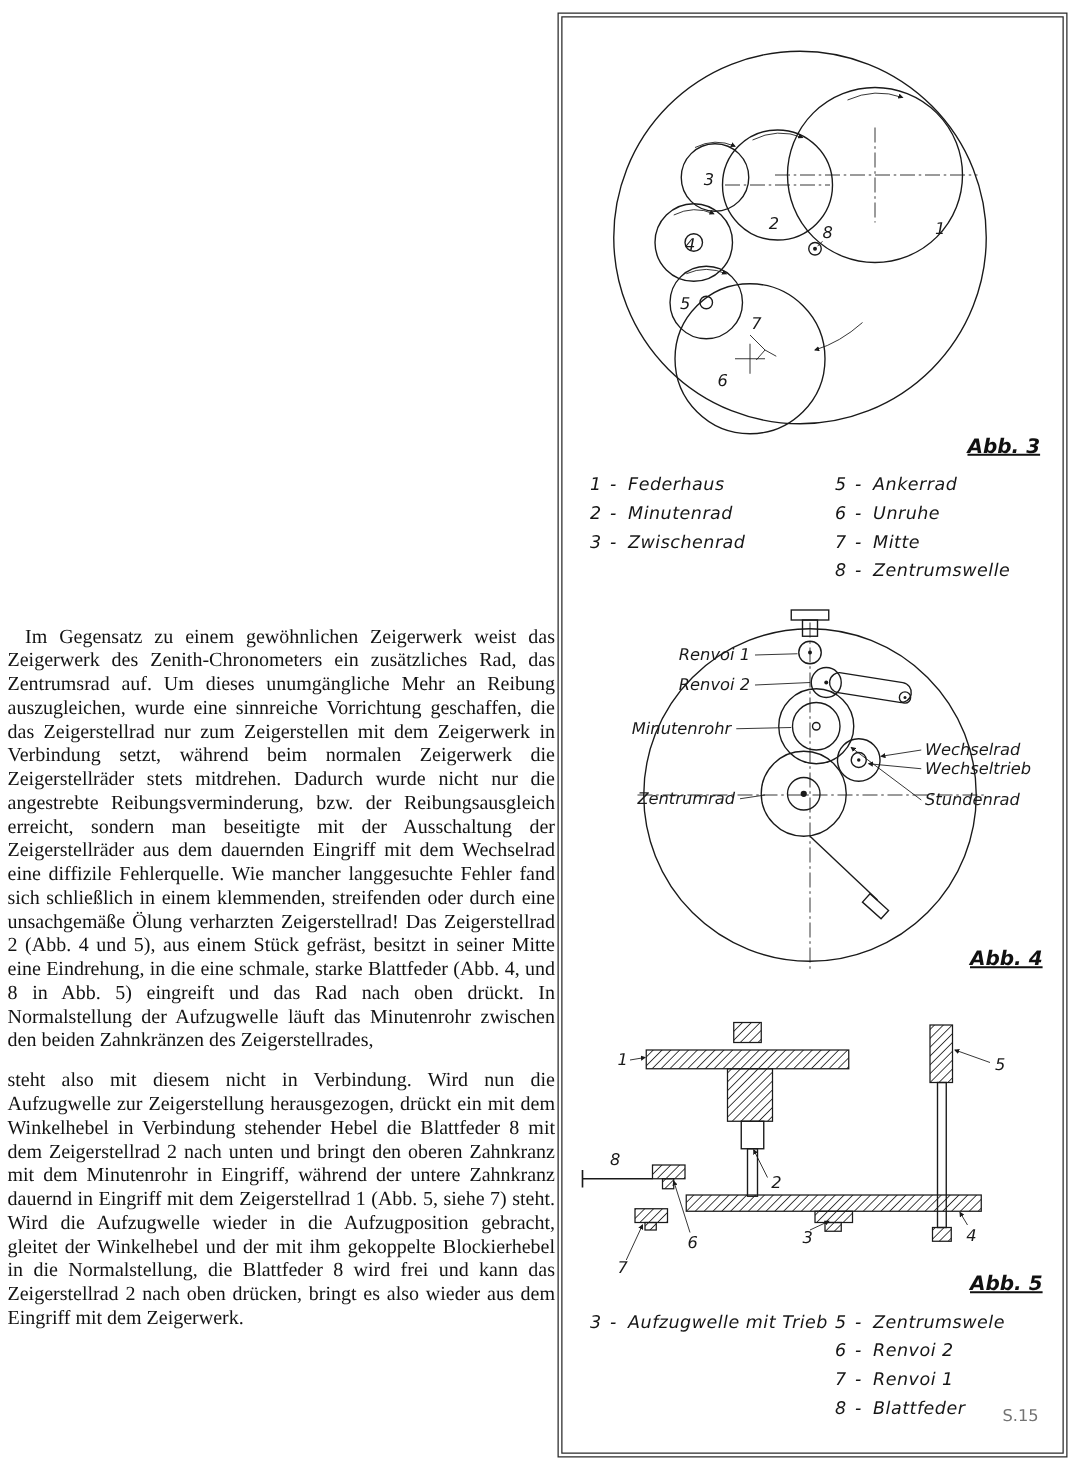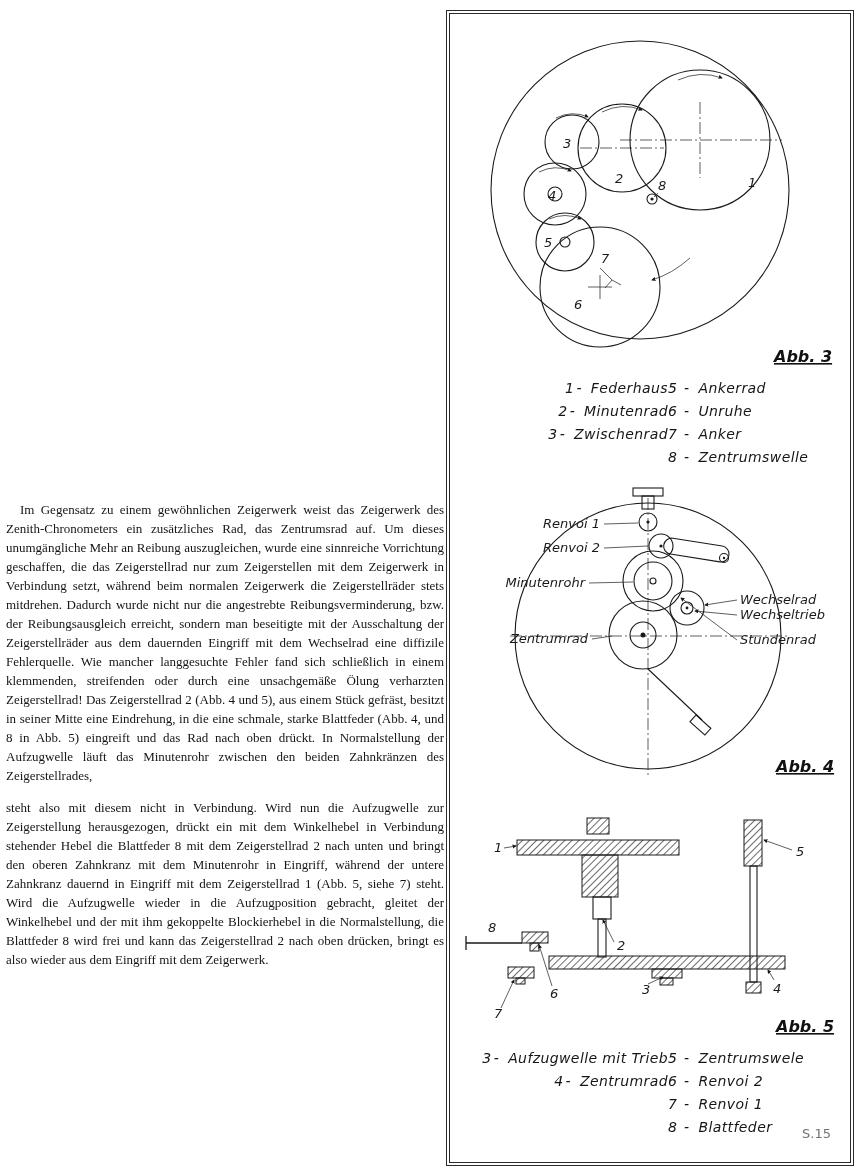--- a/index.html
+++ b/index.html
@@ -1,39 +1,39 @@
 <!DOCTYPE html>
 <html><head>
 <meta charset="utf-8">
 <style>
   html,body{margin:0;padding:0;background:#e8e8e8;}
   .page{position:relative;width:860px;height:1176px;background:#ffffff;overflow:hidden;
         font-family:"Liberation Serif", serif;color:#161616;}
   
   .text-col{position:absolute;left:6px;top:500px;width:438px;}
-  .text-col p{margin:0;font-size:13px;line-height:19px;text-align:justify;color:#141414;}
+  .text-col p{margin:0;font-size:16px;line-height:19px;text-align:justify;color:#141414;}
   .text-col p.p1{text-indent:14px;}
   .text-col p.p2{margin-top:13px;}
   
   .panel{position:absolute;left:446px;top:10px;width:406px;height:1154px;border:1px solid #2a2a2a;background:#fff;}
   .panel-inner{position:absolute;inset:2px;border:1px solid #2a2a2a;}
   .fig{position:absolute;}
   
   svg{overflow:visible;}
   .stroke{stroke:#1a1a1a;fill:none;stroke-width:1.1;}
   .thin{stroke:#1a1a1a;fill:none;stroke-width:0.7;}
   .dash{stroke:#1a1a1a;fill:none;stroke-width:0.7;stroke-dasharray:12 3 2 3;}
   .fill{fill:#1a1a1a;stroke:none;}
   .num{font:italic 13px "DejaVu Sans", sans-serif;fill:#1a1a1a;}
   .fig-label{font:italic 13px "DejaVu Sans", sans-serif;fill:#1a1a1a;}
   .caption{font:italic 600 16px "DejaVu Sans", sans-serif;fill:#111;text-decoration:underline;}
   
   .legend{position:absolute;display:flex;width:362px;}
   .legend-col{display:flex;flex-direction:column;}
-  .legend-col.first{flex:0 0 196px;text-align:right;}
+  .legend-col.first{flex:0 0 196px;}
   .legend-row{height:23px;line-height:23px;font:italic 14px "DejaVu Sans", sans-serif;
               letter-spacing:.4px;color:#161616;white-space:nowrap;}
   .l-num{display:inline-block;width:14px;}
   .l-sep{display:inline-block;margin:0 9px 0 2px;}
   .page-number{position:absolute;font:13px "DejaVu Sans", sans-serif;color:#737373;}
 </style>
 </head>
 <body>
 
 <div class="page">
@@ -107,21 +107,21 @@
 
       <div class="legend" style="left:22px;top:366px;">
         <div class="legend-col first">
           <div class="legend-row"><span class="l-num">1</span><span class="l-sep">-</span><span class="l-txt">Federhaus</span></div>
           <div class="legend-row"><span class="l-num">2</span><span class="l-sep">-</span><span class="l-txt">Minutenrad</span></div>
           <div class="legend-row"><span class="l-num">3</span><span class="l-sep">-</span><span class="l-txt">Zwischenrad</span></div>
         </div>
         <div class="legend-col">
           <div class="legend-row"><span class="l-num">5</span><span class="l-sep">-</span><span class="l-txt">Ankerrad</span></div>
           <div class="legend-row"><span class="l-num">6</span><span class="l-sep">-</span><span class="l-txt">Unruhe</span></div>
-          <div class="legend-row"><span class="l-num">7</span><span class="l-sep">-</span><span class="l-txt">Anker</span></div>
+          <div class="legend-row"><span class="l-num">7</span><span class="l-sep">-</span><span class="l-txt">Mitte</span></div>
           <div class="legend-row"><span class="l-num">8</span><span class="l-sep">-</span><span class="l-txt">Zentrumswelle</span></div>
         </div>
       </div>
 
       <svg class="fig" style="left:2px;top:470px;" width="396" height="300" viewBox="0 0 396 300">
         <defs>
           <marker id="ar4" viewBox="0 0 10 10" refX="8" refY="5" markerWidth="6" markerHeight="6" orient="auto">
             <path d="M0,0 L10,5 L0,10 z" fill="#1a1a1a"></path>
           </marker>
         </defs>
@@ -242,21 +242,20 @@
         <text class="num" x="344" y="52">5</text>
         <text class="num" x="98" y="194">6</text>
         <text class="num" x="42" y="214">7</text>
         <text class="num" x="36" y="128">8</text>
         <text class="caption" x="324" y="228">Abb. 5</text>
       </svg>
 
       <div class="legend" style="left:22px;top:1036px;">
         <div class="legend-col first">
           <div class="legend-row"><span class="l-num">3</span><span class="l-sep">-</span><span class="l-txt">Aufzugwelle mit Trieb</span></div>
-          <div class="legend-row"><span class="l-num">4</span><span class="l-sep">-</span><span class="l-txt">Zentrumrad</span></div>
         </div>
         <div class="legend-col">
           <div class="legend-row"><span class="l-num">5</span><span class="l-sep">-</span><span class="l-txt">Zentrumswele</span></div>
           <div class="legend-row"><span class="l-num">6</span><span class="l-sep">-</span><span class="l-txt">Renvoi 2</span></div>
           <div class="legend-row"><span class="l-num">7</span><span class="l-sep">-</span><span class="l-txt">Renvoi 1</span></div>
           <div class="legend-row"><span class="l-num">8</span><span class="l-sep">-</span><span class="l-txt">Blattfeder</span></div>
         </div>
       </div>
 
       <span class="page-number" style="left:352px;top:1112px;">S.15</span>

